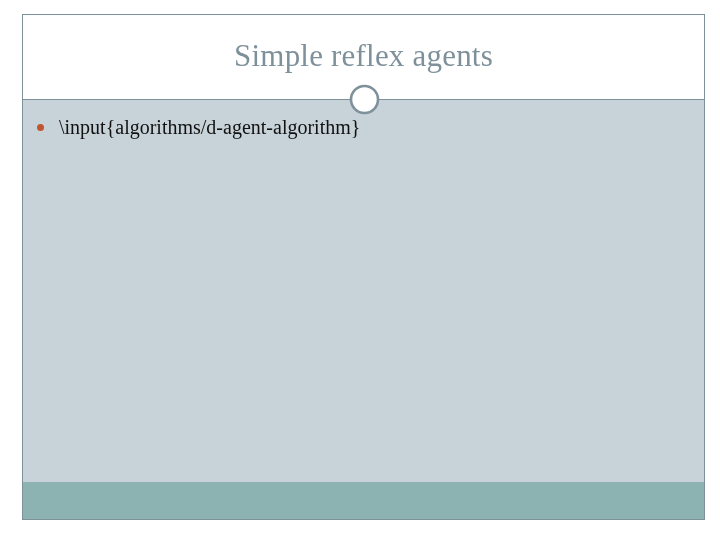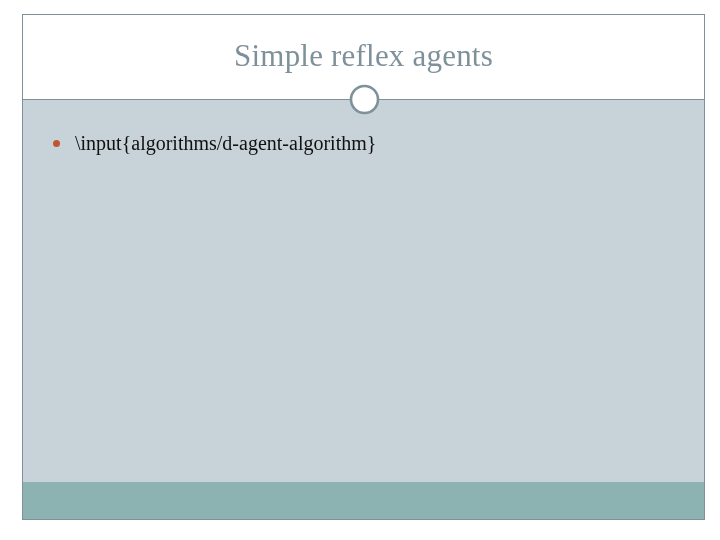--- a/index.html
+++ b/index.html
@@ -94,22 +94,22 @@
     right: 0;
     bottom: 0;
     background: #c8d3d9;
   }
 
   .bullet-list {
     position: absolute;
     left: 0;
     top: 0;
     right: 0;
-    margin: 8px;
-    padding: 8px;
+    margin: 0;
+    padding: 0;
     list-style: none;
   }
 
   .bullet-item {
     position: relative;
     padding: 0 20px 0 36px;
     margin-top: 13px;
     font-size: 20px;
     line-height: 28px;
     color: #111111;

